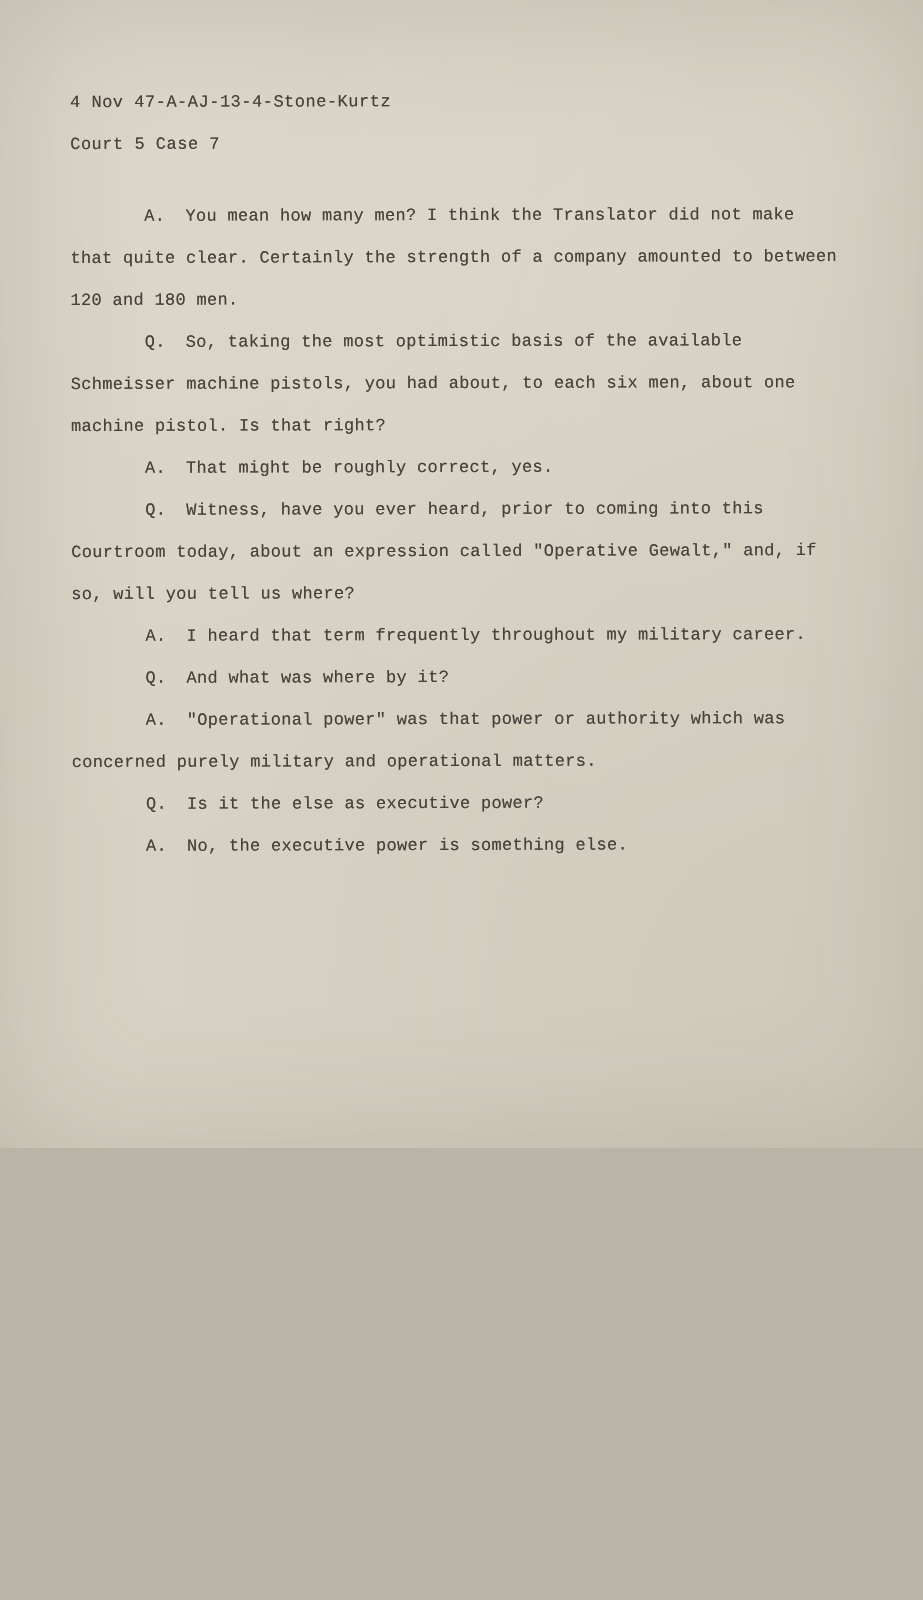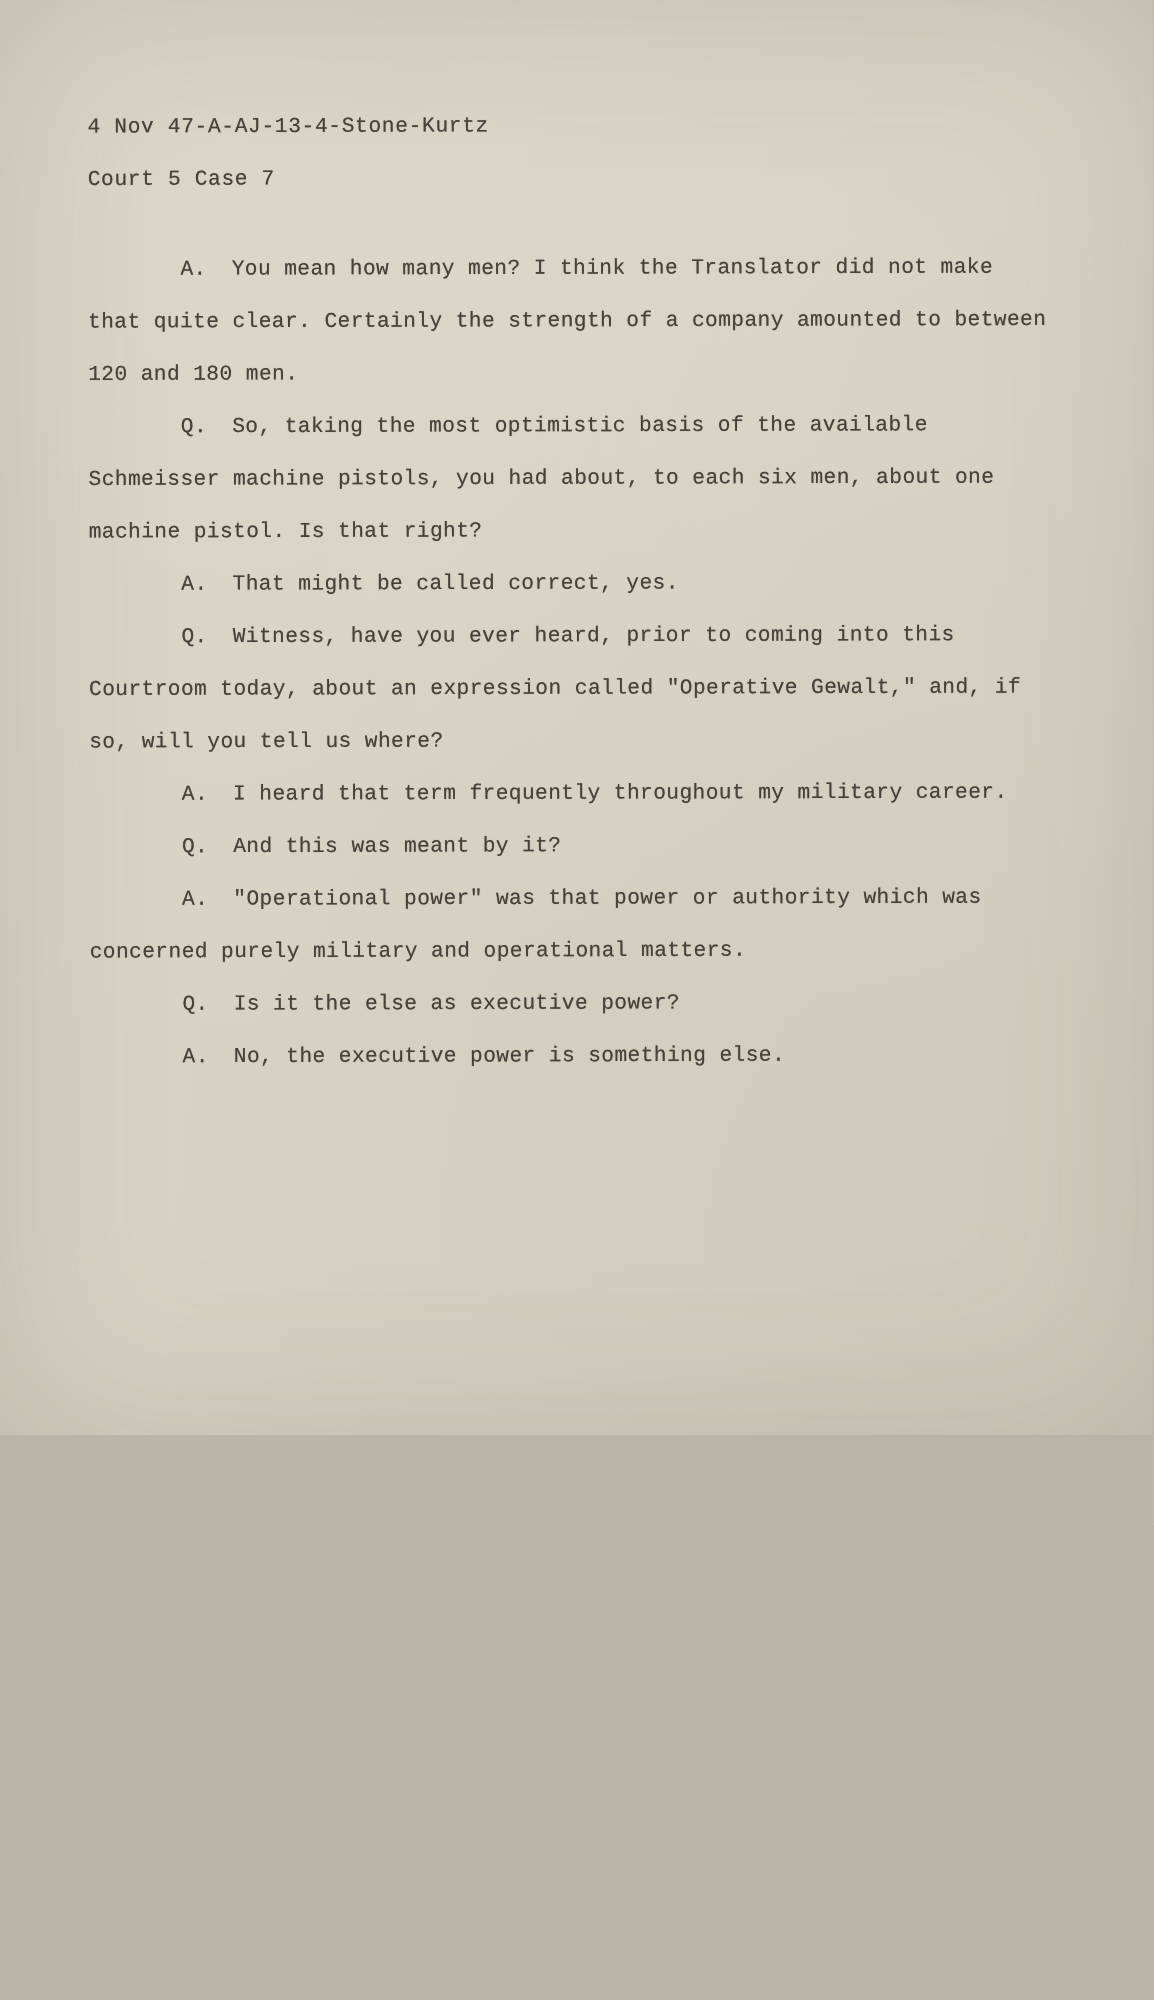--- a/index.html
+++ b/index.html
@@ -71,24 +71,24 @@
   <div class="scan-content">
 
     <div class="header-block">
       <div>4 Nov 47-A-AJ-13-4-Stone-Kurtz</div>
       <div>Court 5 Case 7</div>
     </div>
 
     <div class="transcript-block">
       <p><span class="speaker">A.</span><span>You mean how many men?  I think the Translator did not make that quite clear.  Certainly the strength of a company amounted to between 120 and 180 men.</span></p>
       <p><span class="speaker">Q.</span><span>So, taking the most optimistic basis of the available Schmeisser machine pistols, you had about, to each six men, about one machine pistol. Is that right?</span></p>
-      <p><span class="speaker">A.</span><span>That might be called correct, yes.</span></p>
+      <p><span class="speaker">A.</span><span>That might be roughly correct, yes.</span></p>
       <p><span class="speaker">Q.</span><span>Witness, have you ever heard, prior to coming into this Courtroom today, about an expression called "Operative Gewalt," and, if so, will you tell us where?</span></p>
       <p><span class="speaker">A.</span><span>I heard that term frequently throughout my military career.</span></p>
-      <p><span class="speaker">Q.</span><span>And this was meant by it?</span></p>
+      <p><span class="speaker">Q.</span><span>And what was where by it?</span></p>
       <p><span class="speaker">A.</span><span>"Operational power" was that power or authority which was concerned purely military and operational matters.</span></p>
       <p><span class="speaker">Q.</span><span>Is it the else as executive power?</span></p>
       <p><span class="speaker">A.</span><span>No, the executive power is something else.</span></p>
     </div>
 
   </div>
 
   <div class="page-number">5538</div>
 </div>
 

